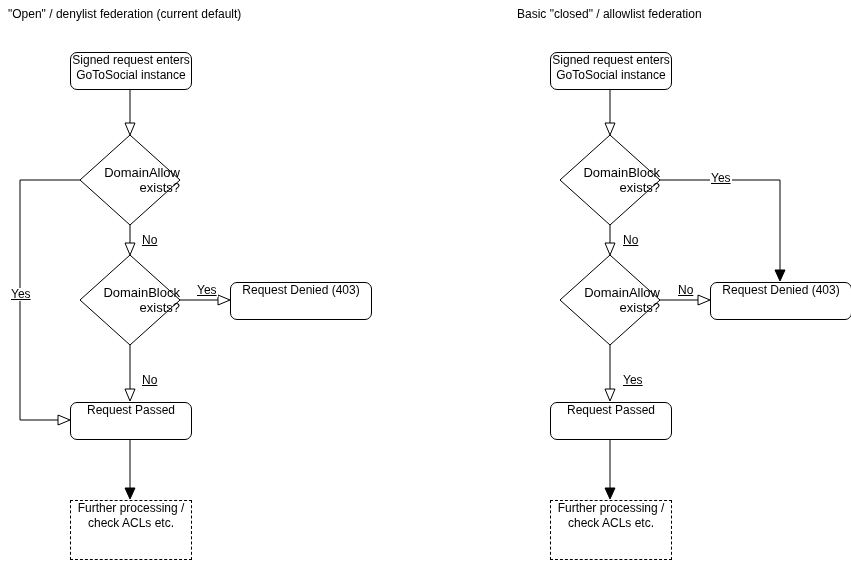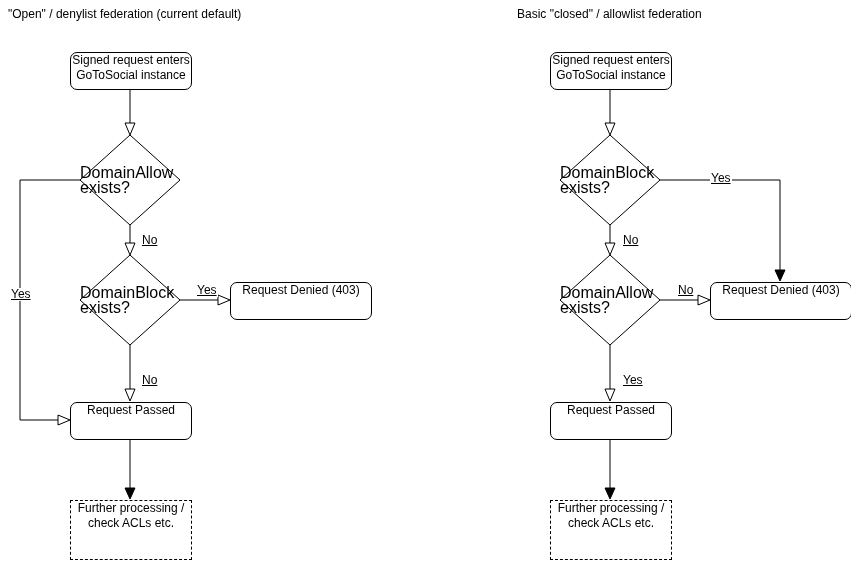--- a/index.html
+++ b/index.html
@@ -20,21 +20,21 @@
     position: absolute; font-size: 12px; line-height: 14px;
     white-space: nowrap; color: #000000;
   }
   .node {
     position: absolute; display: flex; align-items: flex-start; justify-content: center;
     text-align: center; font-size: 12px; line-height: 15px; background: #ffffff;
   }
   .rounded { border: 1px solid #000000; border-radius: 7px; }
   .dashed  { border: 1px dashed #000000; }
   .diamond-label {
-    position: absolute; text-align: left; font-size: 16px; line-height: 15px;
+    position: absolute; text-align: right; font-size: 13px; line-height: 15px;
   }
   .edge-label {
     position: absolute; font-size: 12px; line-height: 13px;
     background: #ffffff; padding: 0 1px; white-space: nowrap; text-decoration: underline;
   }
   .nowrap { white-space: nowrap; }
 </style>
 </head>
 <body>
 

